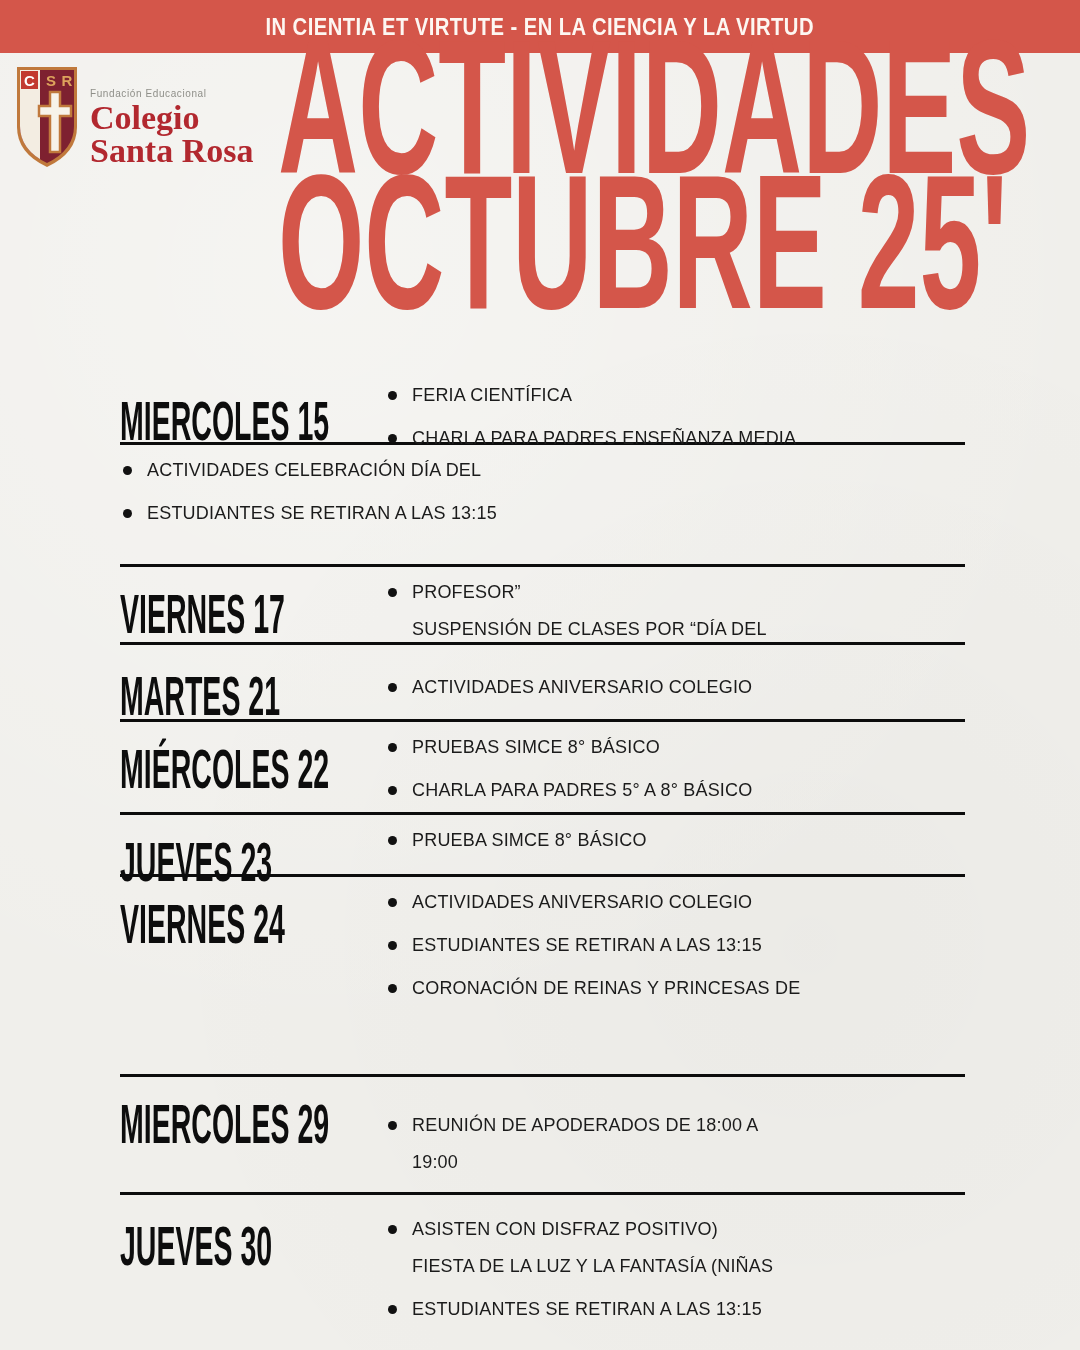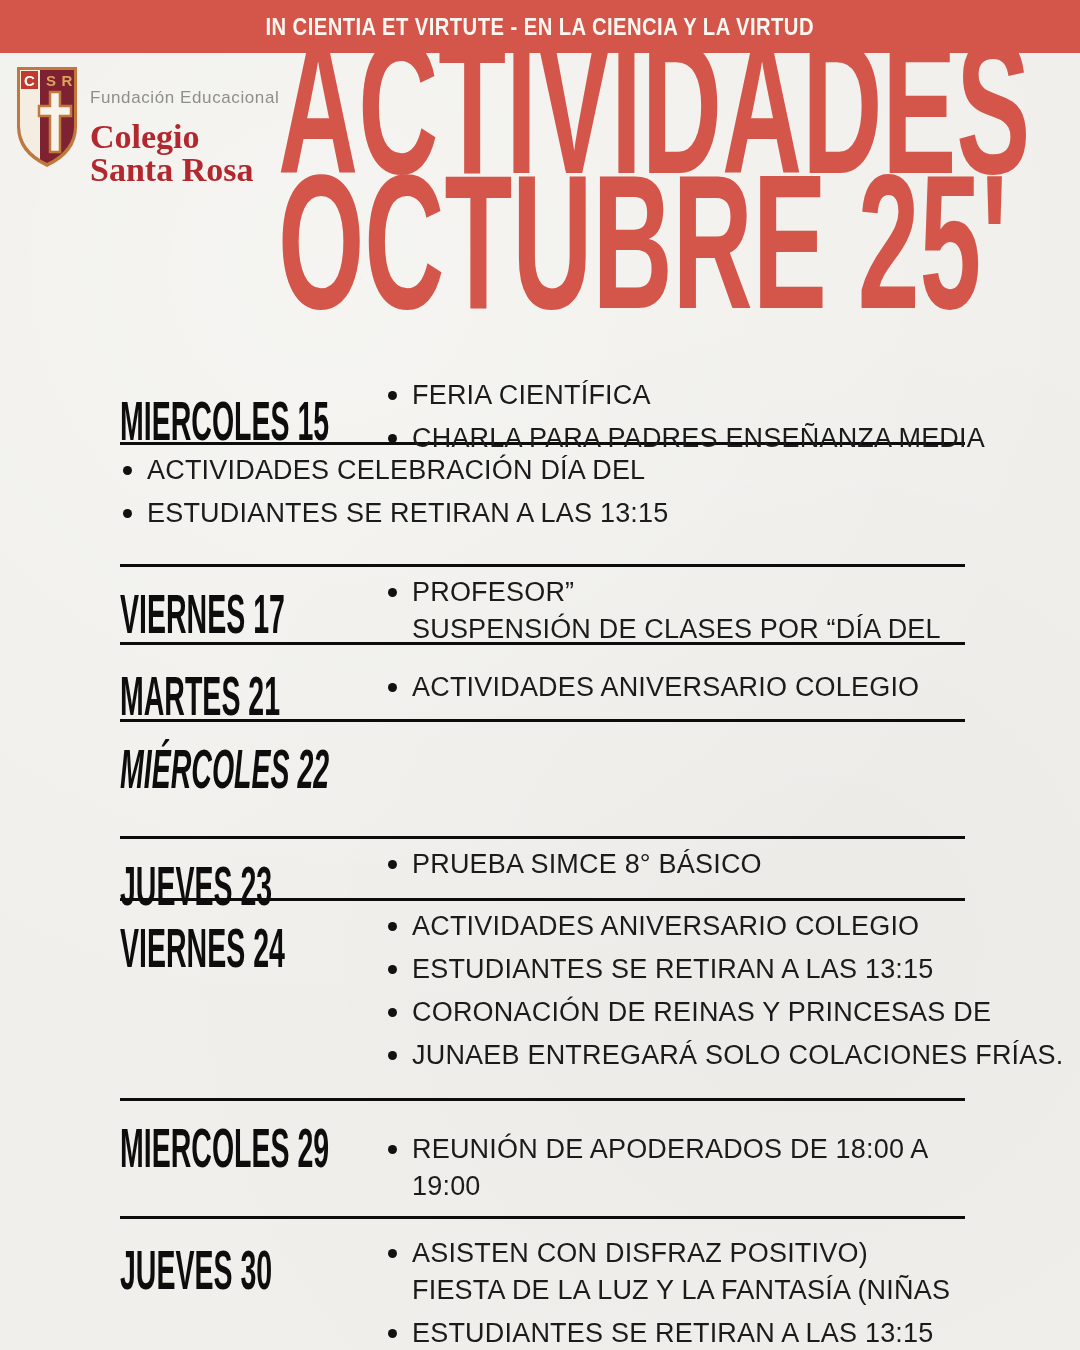--- a/index.html
+++ b/index.html
@@ -37,21 +37,21 @@
     color:#fdf7f2;font-weight:bold;font-size:23px;letter-spacing:.5px;
     transform:scale(.88,1.08);transform-origin:center center;white-space:nowrap;
   }
 
   
   .logo{
     position:absolute;left:14px;top:64px;display:flex;gap:10px;align-items:flex-start;
   }
   .crest{width:66px;height:106px;flex:0 0 auto;}
   .logo-text{padding-top:24px;}
-  .foundation{font-size:17px;color:var(--gray);letter-spacing:.6px;margin-bottom:12px;}
+  .foundation{font-size:10px;color:var(--gray);letter-spacing:.6px;margin-bottom:2px;}
   .school-name{
     font-family:"Liberation Serif", serif;font-weight:700;color:var(--logo-red);
     font-size:34px;line-height:33px;
   }
 
   
   .title{
     position:absolute;left:278px;top:40px;
     color:var(--accent);
     font-weight:bold;font-size:150px;line-height:106px;
@@ -67,42 +67,42 @@
   .row{
     display:grid;grid-template-columns:265px 1fr;
     border-bottom:3.5px solid #0c0c0c;
     overflow:visible;
   }
   .row:last-child{border-bottom:none;}
   .row:nth-of-type(1){height:75px;}
   .row:nth-of-type(2){height:122px;}
   .row:nth-of-type(3){height:78px;}
   .row:nth-of-type(4){height:77px;}
-  .row:nth-of-type(5){height:117px;font-style:italic;}
+  .row:nth-of-type(5){height:93px;}
   .row:nth-of-type(6){height:62px;}
   .row:nth-of-type(7){height:200px;}
   .row:nth-of-type(8){height:118px;}
   .row:nth-of-type(9){height:132px;}
 
   .date{padding-top:14px;}
   .row:nth-of-type(1) .date{padding-top:18px;}
   .row:nth-of-type(4) .date{padding-top:18px;}
   .row:nth-of-type(9) .date{padding-top:18px;}
   .date-inner{
     display:inline-block;color:#0d0d0d;font-weight:bold;font-size:46px;
     transform:scale(.62,1.22);transform-origin:left top;white-space:nowrap;
   }
 
   ul.items{list-style:none;padding-top:7px;}
   .row:nth-of-type(4) .items{padding-top:24px;}
   .row:nth-of-type(8) .items{padding-top:30px;}
   .row:nth-of-type(9) .items{padding-top:16px;}
   .items li{
     position:relative;padding-left:27px;margin-bottom:6px;
-    font-size:27px;line-height:37px;color:#1b1b1b;letter-spacing:.2px;
+    font-size:18px;line-height:37px;color:#1b1b1b;letter-spacing:.2px;
   }
   .items li::before{
     content:"";position:absolute;left:3px;top:14px;width:9px;height:9px;
     border-radius:50%;background:#111;
   }
   .items .line{white-space:nowrap;}
 </style>
 </head>
 <body>
 
@@ -190,20 +190,28 @@
           <li>
             <div class="line">ACTIVIDADES ANIVERSARIO COLEGIO</div>
           </li>
         </ul>
     </div>
 
     <div class="row">
       <div class="date">
         <span class="date-inner">MIÉRCOLES 22</span>
       </div>
+      <ul class="items">
+          <li>
+            <div class="line">PRUEBAS SIMCE 8° BÁSICO</div>
+          </li>
+          <li>
+            <div class="line">CHARLA PARA PADRES 5° A 8° BÁSICO</div>
+          </li>
+        </ul>
     </div>
 
     <div class="row">
       <div class="date">
         <span class="date-inner">JUEVES 23</span>
       </div>
       <ul class="items">
           <li>
             <div class="line">PRUEBA SIMCE 8° BÁSICO</div>
           </li>
@@ -216,23 +224,20 @@
       </div>
       <ul class="items">
           <li>
             <div class="line">ACTIVIDADES ANIVERSARIO COLEGIO</div>
           </li>
           <li>
             <div class="line">ESTUDIANTES SE RETIRAN A LAS 13:15</div>
           </li>
           <li>
             <div class="line">CORONACIÓN DE REINAS Y PRINCESAS DE</div>
-          </li>
-          <li>
-            <div class="line">JUNAEB ENTREGARÁ SOLO COLACIONES FRÍAS.</div>
           </li>
         </ul>
     </div>
 
     <div class="row">
       <div class="date">
         <span class="date-inner">MIERCOLES 29</span>
       </div>
       <ul class="items">
           <li>

